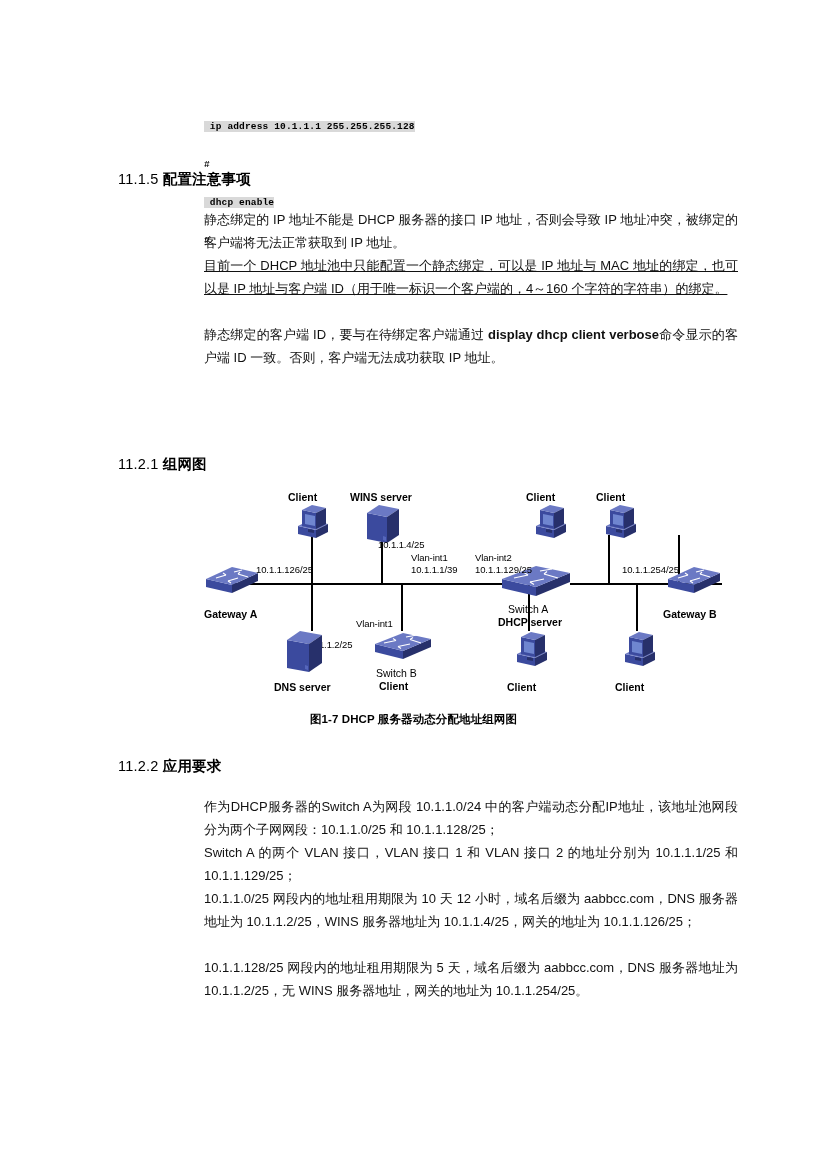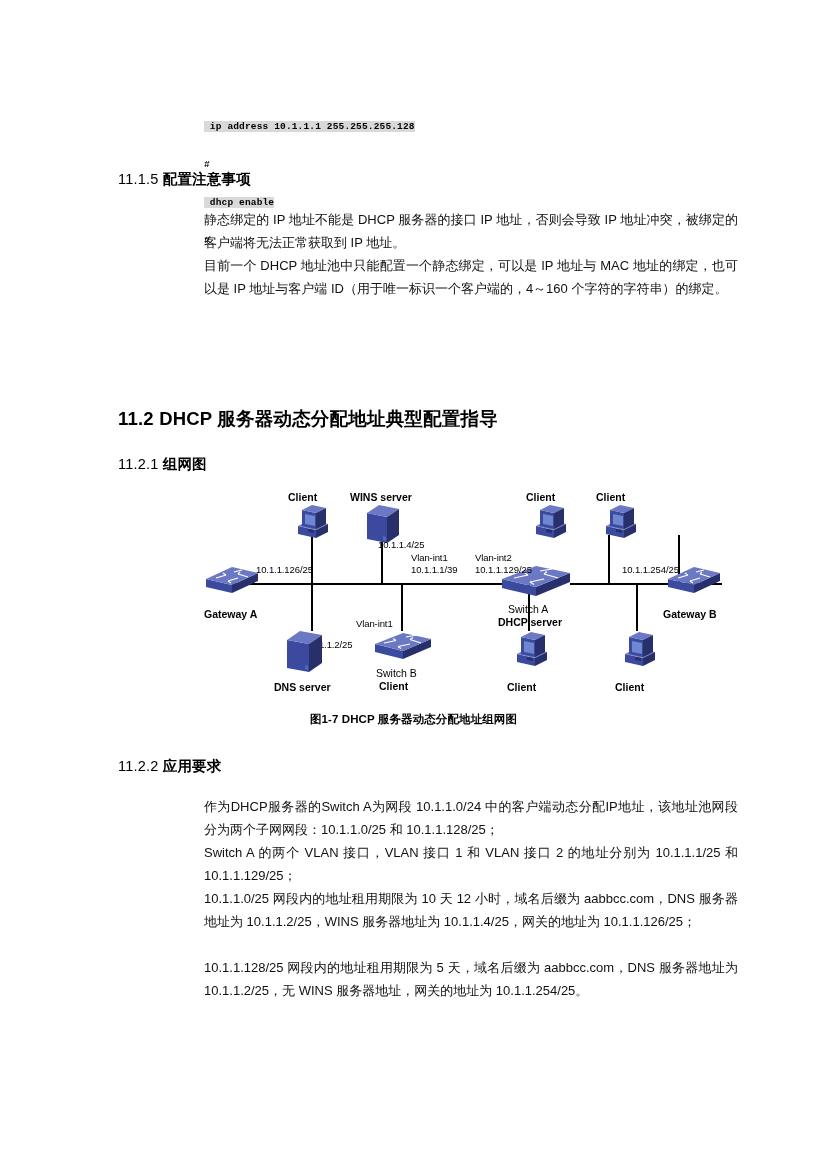--- a/index.html
+++ b/index.html
@@ -137,29 +137,28 @@
 
   <div class="h3" style="left:118px; top:170px;">
     <span class="num">11.1.5</span>
     <span class="ttl">配置注意事项</span>
   </div>
 
   <div class="para" style="left:178px; top:208px; width:560px;">
     <p class="hang" style="text-align:justify;"><span>静态绑定的 IP 地址不能是 DHCP 服务器的接口 IP 地址，否则会导致 IP 地址冲突，被绑定的客户端将无法正常获取到 IP 地址。</span></p>
   </div>
 
-  <div class="para" style="left:178px; top:254px; width:560px;">
+  <div class="para" style="left:178px; top:254px; width:560px;text-decoration:underline;">
     <p class="hang" style="text-align:justify;"><span>目前一个 DHCP 地址池中只能配置一个静态绑定，可以是 IP 地址与 MAC 地址的绑定，也可以是 IP 地址与客户端 ID（用于唯一标识一个客户端的，4～160 个字符的字符串）的绑定。</span></p>
   </div>
 
-
-  <div class="h2" style="left:118px; top:406px;">
-    <span>11.2</span>
-    <span>DHCP 服务器动态分配地址典型配置指导</span>
-  </div>
+  <div class="para" style="left:178px; top:323px; width:560px;">
+    <p class="hang" style="text-align:justify;"><span>静态绑定的客户端 ID，要与在待绑定客户端通过 </span><span class="bold">display dhcp client verbose</span><span>命令显示的客户端 ID 一致。否则，客户端无法成功获取 IP 地址。</span></p>
+  </div>
+
 
   <div class="h3" style="left:118px; top:455px;">
     <span class="num">11.2.1</span>
     <span class="ttl">组网图</span>
   </div>
 
   <div class="figure">
 
     <div class="link hlink" style="left:114px; top:98px; width:270px;"></div>
     <div class="link hlink" style="left:452px; top:98px; width:152px;"></div>

